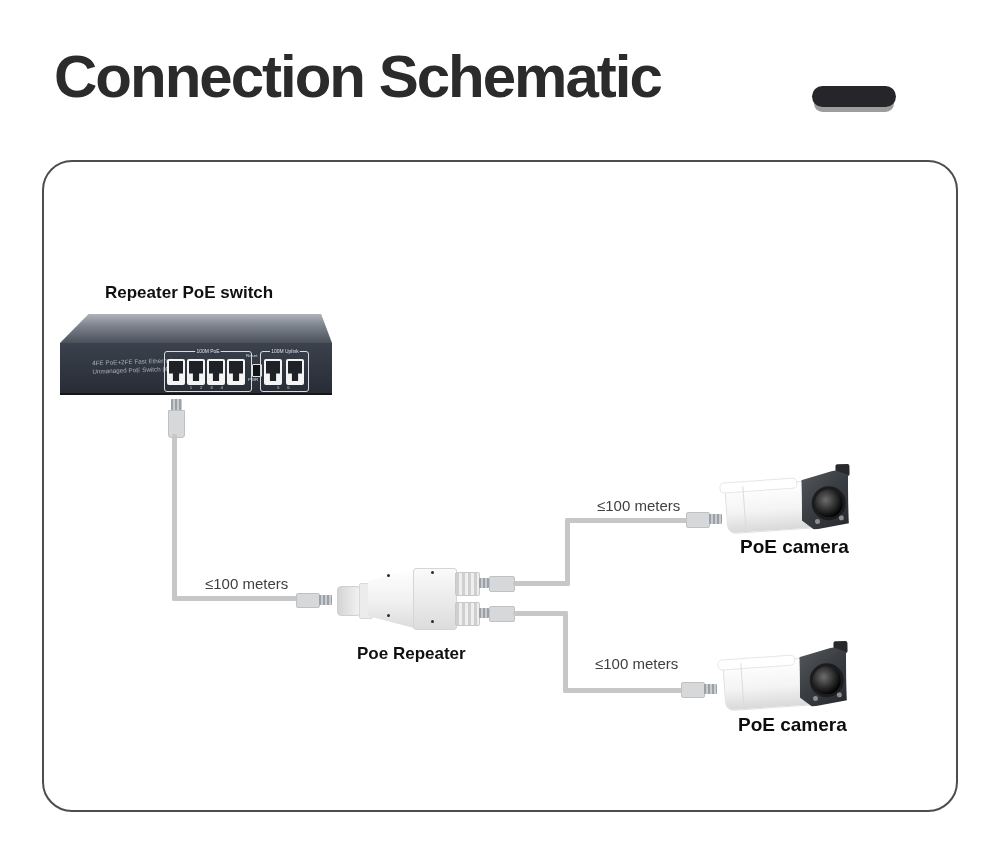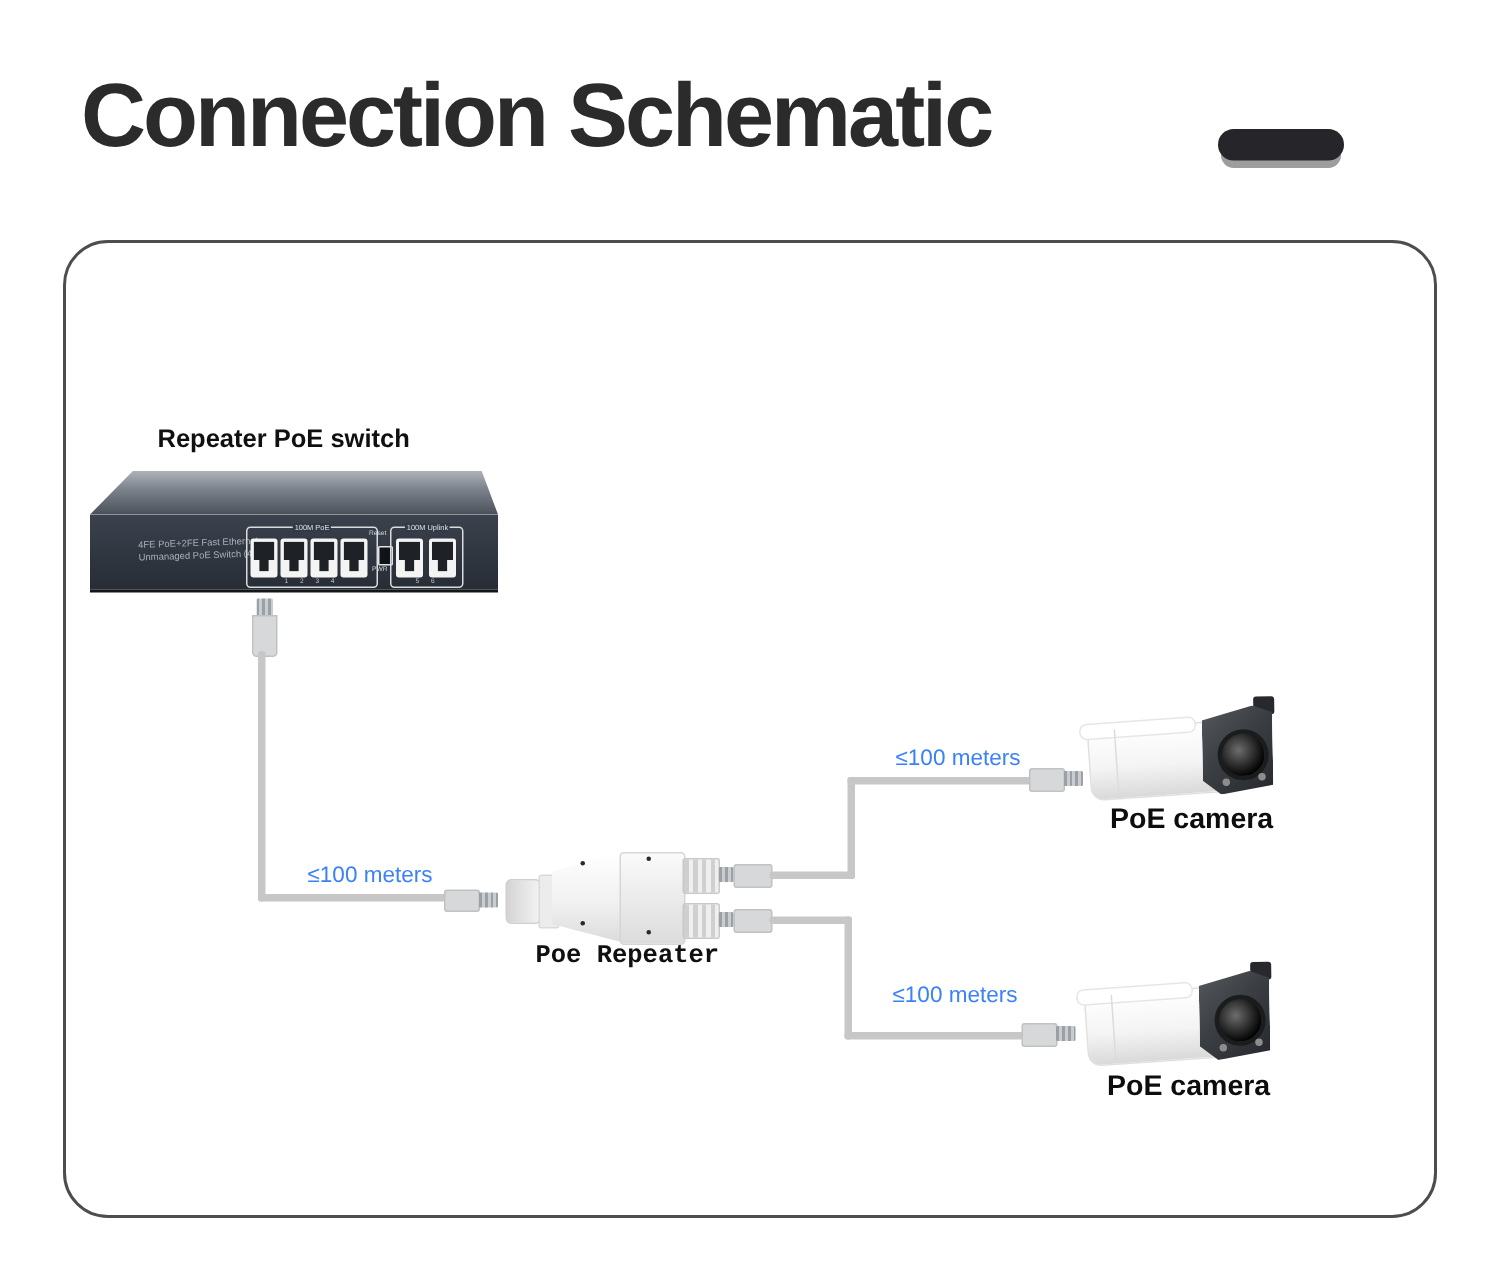--- a/index.html
+++ b/index.html
@@ -12,21 +12,21 @@
   .pill{position:absolute;left:812px;top:86px;width:84px;height:21px;background:#26262a;
         border-radius:11px;box-shadow:0 7px 0 -2px #9d9d9d;}
 
   
   .panel{position:absolute;left:42px;top:160px;width:912px;height:648px;background:#fff;
          border:2px solid #4d4d4d;border-radius:30px;}
 
   
   .dev-label{position:absolute;font-size:17px;font-weight:700;color:#101010;white-space:nowrap;}
   .cam-label{position:absolute;font-size:19px;font-weight:700;color:#0d0d0d;white-space:nowrap;}
-  .dist-label{position:absolute;font-size:15px;color:#3b82f6;white-space:nowrap;}
+  .dist-label{position:absolute;font-size:15px;color:#404040;white-space:nowrap;}
 
   
   .cable{position:absolute;background:#c7c7c7;border-radius:2px;}
   .plug-h-body{position:absolute;background:#d6d8da;border:1px solid #bfc1c3;border-radius:2px;}
   .plug-h-tip{position:absolute;background:repeating-linear-gradient(90deg,#9aa0a4 0 2px,#c9cdd1 2px 4px);
               border-radius:1px;}
   .plug-v-tip{position:absolute;background:repeating-linear-gradient(90deg,#9aa0a4 0 2px,#c9cdd1 2px 4px);
               border-radius:1px;}
   .plug-v-body{position:absolute;background:#d6d8da;border:1px solid #bfc1c3;border-radius:0 0 3px 3px;}
 
@@ -150,21 +150,21 @@
     <div class="rp-neck"></div>
     <div class="rp-taper"></div>
     <div class="rp-main"></div>
     <div class="rp-stub" style="left:120px;top:12px;"></div>
     <div class="rp-stub" style="left:120px;top:42px;"></div>
     <div class="rp-screw" style="left:52px;top:14px;"></div>
     <div class="rp-screw" style="left:52px;top:54px;"></div>
     <div class="rp-screw" style="left:96px;top:11px;"></div>
     <div class="rp-screw" style="left:96px;top:60px;"></div>
   </div>
-  <div class="dev-label" style="left:357px;top:628px;font-family:Liberation Mono, monospace;">Poe Repeater</div>
+  <div class="dev-label" style="left:357px;top:644px;">Poe Repeater</div>
 
   <div>
     <div class="plug-h-tip" style="left:479px;top:578px;width:10px;height:10px;"></div>
     <div class="plug-h-body" style="left:489px;top:576px;width:24px;height:14px;"></div>
   </div>
   <div>
     <div class="plug-h-tip" style="left:479px;top:608px;width:10px;height:10px;"></div>
     <div class="plug-h-body" style="left:489px;top:606px;width:24px;height:14px;"></div>
   </div>
 

